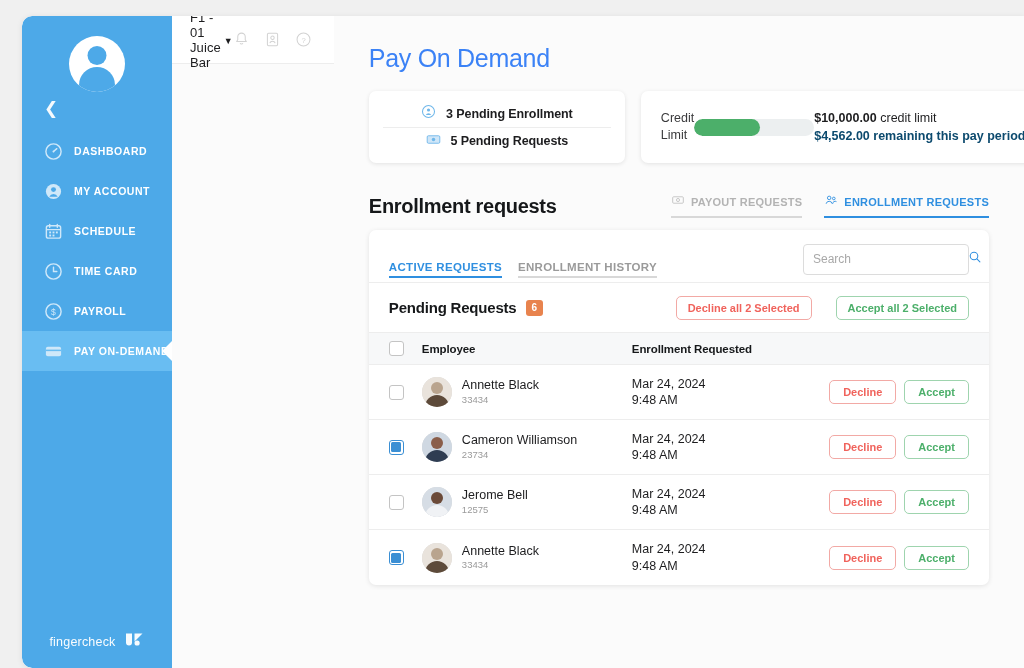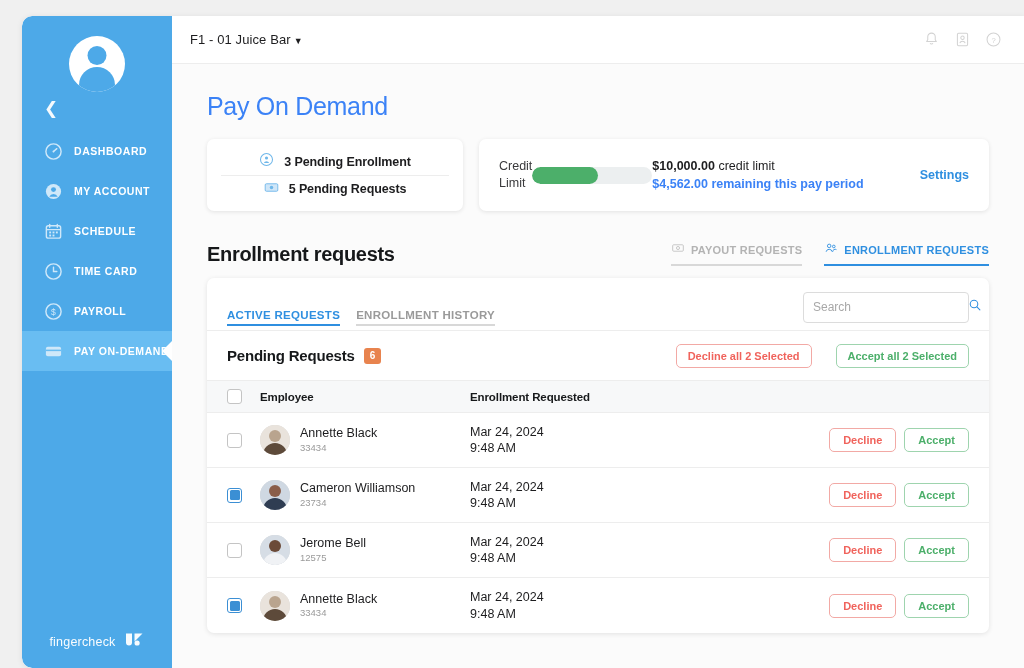--- a/index.html
+++ b/index.html
@@ -128,21 +128,21 @@
     letter-spacing: .2px;
     opacity: .97;
   }
   .brand-mark { display:block; }
 
   
   #main {
     flex: 1;
     background: #fbfbfb;
     display: flex;
-    flex-direction: column;
+    flex-direction: row;
     min-width: 0;
   }
 
   #topbar {
     height: 48px;
     flex: 0 0 48px;
     background: #ffffff;
     display: flex;
     align-items: center;
     padding: 0 22px 0 18px;
@@ -235,21 +235,21 @@
   }
   .progress-fill {
     height: 100%;
     width: 55%;
     border-radius: 9px;
     background: #4caf6a;
   }
   .credit-figures { line-height: 1.45; white-space: nowrap; }
   .credit-line1 { font-size: 12.5px; color: #1d1d1f; }
   .credit-line1 b { font-weight: bold; }
-  .credit-line2 { font-size: 12.5px; color: #3b82f6; font-weight: bold; }
+  .credit-line2 { font-size: 12.5px; color: #0c4a6e; font-weight: bold; }
   .settings-link {
     margin-left: auto;
     font-size: 12.5px;
     font-weight: bold;
     color: #2f8fe0;
     cursor: pointer;
     white-space: nowrap;
   }
 
   

